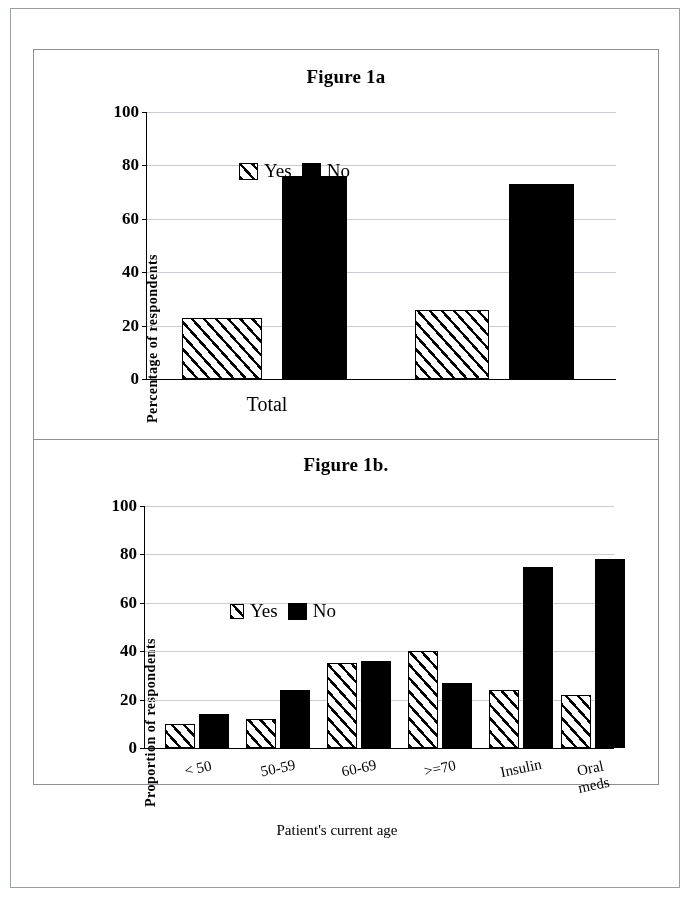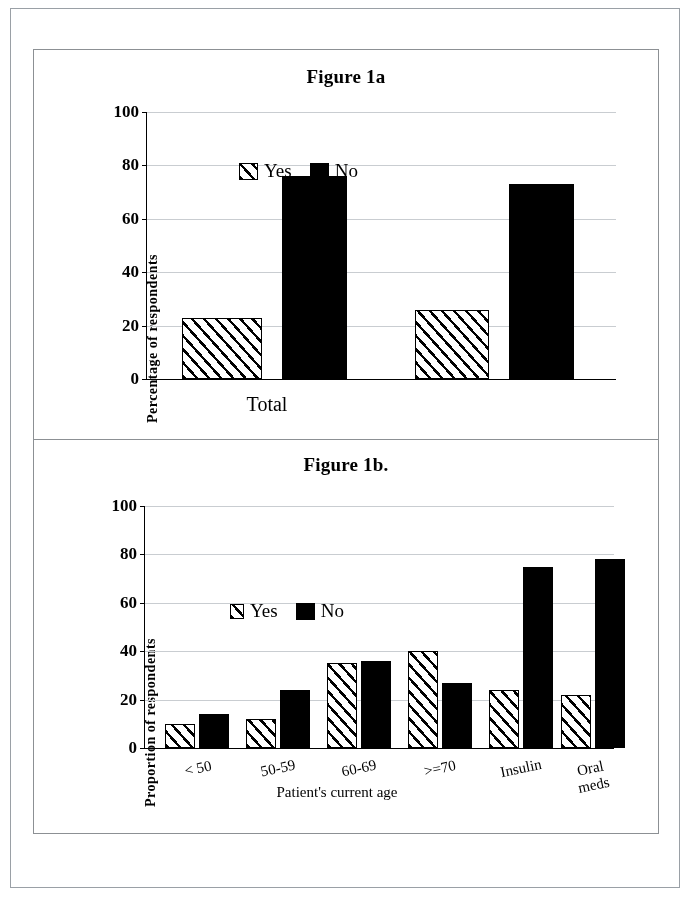--- a/index.html
+++ b/index.html
@@ -33,21 +33,21 @@
 
   
   .panel {
     position: absolute;
     left: 22px;
     box-sizing: border-box;
     border: 1px solid #8c9094;
     background: #fff;
   }
   #panel-a { top: 12px;  width: 626px; height: 403px; margin-top: 28px; }
-  #panel-b { top: 430px; width: 626px; height: 395px; }
+  #panel-b { top: 430px; width: 626px; height: 346px; }
 
   .chart-title {
     position: absolute;
     left: 0;
     width: 100%;
     text-align: center;
     font-weight: bold;
     font-size: 19px;
     letter-spacing: .2px;
   }
@@ -134,21 +134,21 @@
     white-space: nowrap;
     line-height: 1.12;
   }
   .cat-label.small { font-size: 15px; }
 
   
   .legend {
     position: absolute;
     display: flex;
     align-items: center;
-    gap: 18px;
+    gap: 10px;
     font-size: 19px;
   }
   .legend .entry {
     display: flex;
     align-items: center;
     gap: 6px;
   }
   .swatch {
     display: inline-block;
     width: 19px;
@@ -284,21 +284,21 @@
         <div class="cat-label small" style="left:8px; width:90px; top:100%; margin-top:12px; transform:rotate(-12deg);">&lt; 50</div>
         <div class="cat-label small" style="left:88px; width:90px; top:100%; margin-top:12px; transform:rotate(-12deg);">50-59</div>
         <div class="cat-label small" style="left:169px; width:90px; top:100%; margin-top:12px; transform:rotate(-12deg);">60-69</div>
         <div class="cat-label small" style="left:250px; width:90px; top:100%; margin-top:12px; transform:rotate(-12deg);">&gt;=70</div>
         <div class="cat-label small" style="left:331px; width:90px; top:100%; margin-top:12px; transform:rotate(-12deg);">Insulin</div>
         <div class="cat-label small" style="left:412px; width:70px; top:100%; margin-top:12px; transform:rotate(-12deg);">
           <div>Oral</div>
           <div>meds</div>
         </div>
 
-        <div class="axis-label-x" style="left:22px; top:100%; margin-top:36px; width:340px; text-align:center;">Patient's current age</div>
+        <div class="axis-label-x" style="left:22px; top:100%; margin-top:74px; width:340px; text-align:center;">Patient's current age</div>
       </div>
 
       <div class="legend" id="legend-b">
         <span class="entry">
           <span class="swatch yes"></span>
           <span>Yes</span>
         </span>
         <span class="entry">
           <span class="swatch no"></span>
           <span>No</span>

